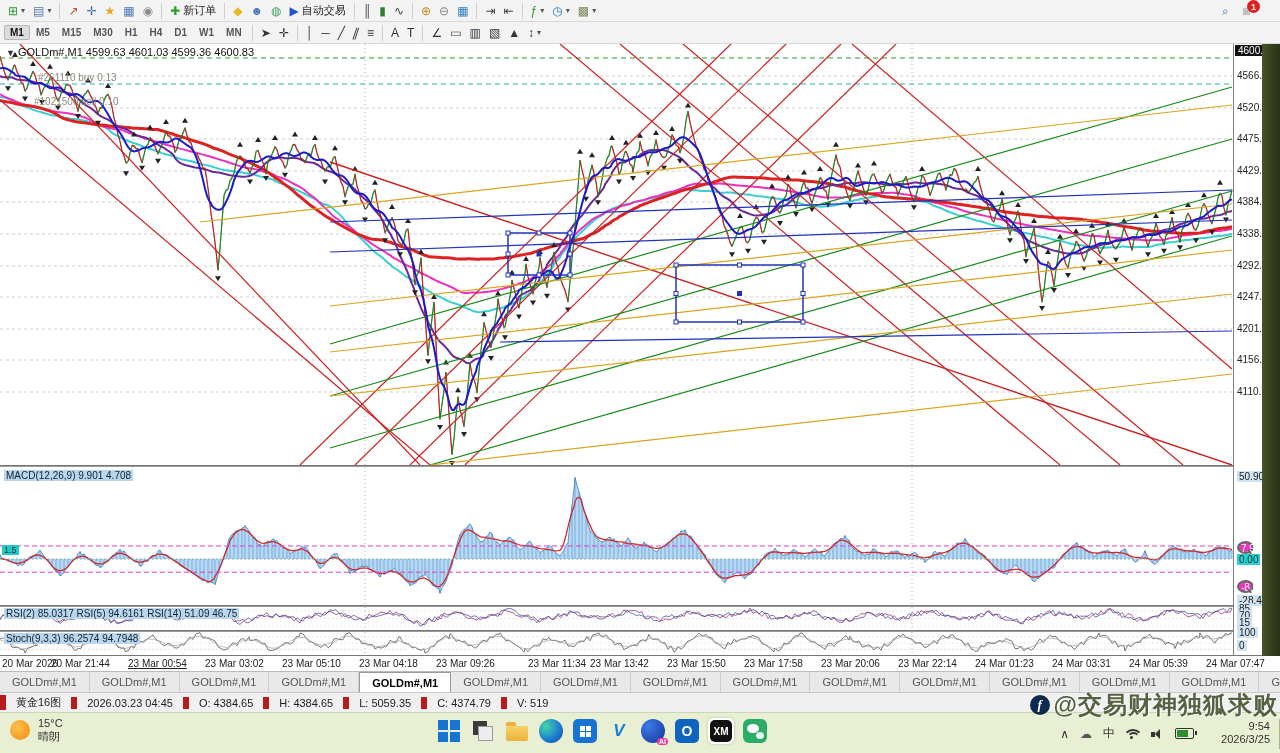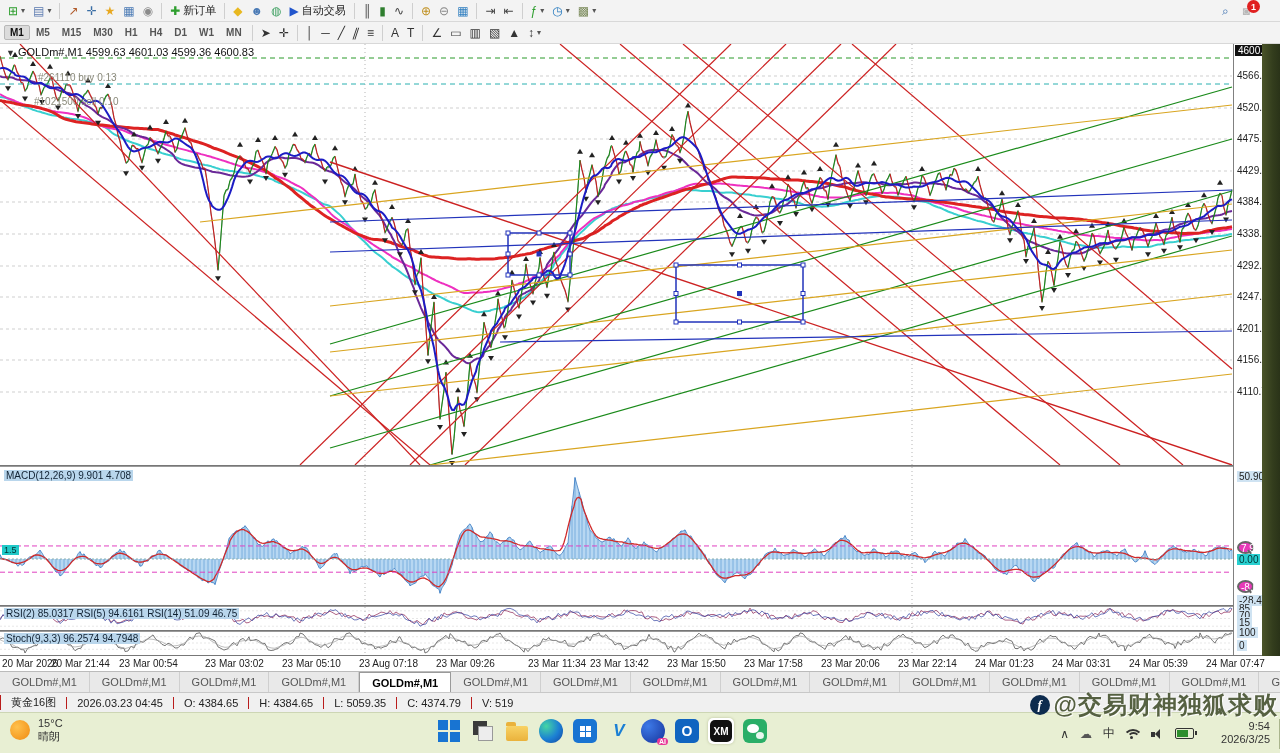--- a/index.html
+++ b/index.html
@@ -37,21 +37,21 @@
   
   #time-axis{position:absolute;top:655px;left:0;width:1280px;height:16px;background:#fff;border-top:1px solid #777;z-index:5;}
   .time-label{position:absolute;top:2px;font-size:10px;color:#222;white-space:nowrap;}
   
   #tabs{position:absolute;top:671px;left:0;width:1280px;height:21px;background:#e9e9e9;border-top:1px solid #bbb;display:flex;align-items:stretch;font-size:11px;color:#555;z-index:5;box-sizing:border-box;}
   .tab{display:flex;align-items:center;padding:0 12px;border-right:1px solid #cfcfcf;white-space:nowrap;}
   .tab.active{background:#fff;color:#000;font-weight:bold;border:1px solid #9a9a9a;border-bottom:none;}
   
   #status{position:absolute;top:692px;left:0;width:1280px;height:20px;background:#f0f0f0;border-top:1px solid #c8c8c8;display:flex;align-items:center;font-size:11px;color:#222;z-index:5;box-sizing:border-box;}
   .st-help{flex:1;padding:0 8px;}
-  .st-seg{border-left:1px solid #b91c1c;padding:0 10px;white-space:nowrap;}
+  .st-seg{border-left:6px solid #b91c1c;padding:0 10px;white-space:nowrap;}
   
   #taskbar{position:absolute;top:712px;left:0;width:1280px;height:41px;background:#e8efd3;border-top:1px solid #cdd6b4;z-index:10;}
   #weather{position:absolute;left:10px;top:4px;display:flex;align-items:center;gap:8px;}
   .sun{width:20px;height:20px;border-radius:50%;background:radial-gradient(circle at 35% 35%,#ffc14d,#f08a10);}
   .wtxt{font-size:11px;color:#333;line-height:13px;}
   #tb-center{position:absolute;left:436px;top:5px;display:flex;align-items:center;gap:8px;}
   .winlogo{display:grid;grid-template-columns:10px 10px;grid-template-rows:10px 10px;gap:2px;}
   .winlogo i{background:#1874d2;}
   #searchpill{display:flex;align-items:center;gap:6px;background:#fff;border:1px solid #d5dcc4;border-radius:16px;height:30px;width:132px;padding:0 4px 0 10px;box-sizing:border-box;}
   #searchpill input{border:none;outline:none;width:58px;font-size:12px;color:#555;background:transparent;font-family:"Liberation Sans",sans-serif;}
@@ -834,24 +834,24 @@
       <div class="axis-label plain" style="top: 566px;">70</div>
       <div class="axis-label plain" style="top: 573px;">15</div>
       <div class="axis-label plain" style="top: 583px;">100</div>
       <div class="axis-label plain" style="top: 596px;">0</div>
     </div>
   <div id="dark-band"></div>
 
   <div id="time-axis">
       <div class="time-label" style="left: 2px; text-align: center;">20 Mar 2026</div>
       <div class="time-label" style="left: 51px;">20 Mar 21:44</div>
-      <div class="time-label" style="left: 119px;">23 Mar 00:54</div>
+      <div class="time-label" style="left: 128px; text-decoration: underline;">23 Mar 00:54</div>
       <div class="time-label" style="left: 205px;">23 Mar 03:02</div>
       <div class="time-label" style="left: 282px;">23 Mar 05:10</div>
-      <div class="time-label" style="left: 359px;">23 Aug 07:18</div>
+      <div class="time-label" style="left: 359px;">23 Mar 04:18</div>
       <div class="time-label" style="left: 436px;">23 Mar 09:26</div>
       <div class="time-label" style="left: 528px;">23 Mar 11:34</div>
       <div class="time-label" style="left: 590px;">23 Mar 13:42</div>
       <div class="time-label" style="left: 667px;">23 Mar 15:50</div>
       <div class="time-label" style="left: 744px;">23 Mar 17:58</div>
       <div class="time-label" style="left: 821px;">23 Mar 20:06</div>
       <div class="time-label" style="left: 898px;">23 Mar 22:14</div>
       <div class="time-label" style="left: 975px; text-align: center;">24 Mar 01:23</div>
       <div class="time-label" style="left: 1052px;">24 Mar 03:31</div>
       <div class="time-label" style="left: 1129px;">24 Mar 05:39</div>

